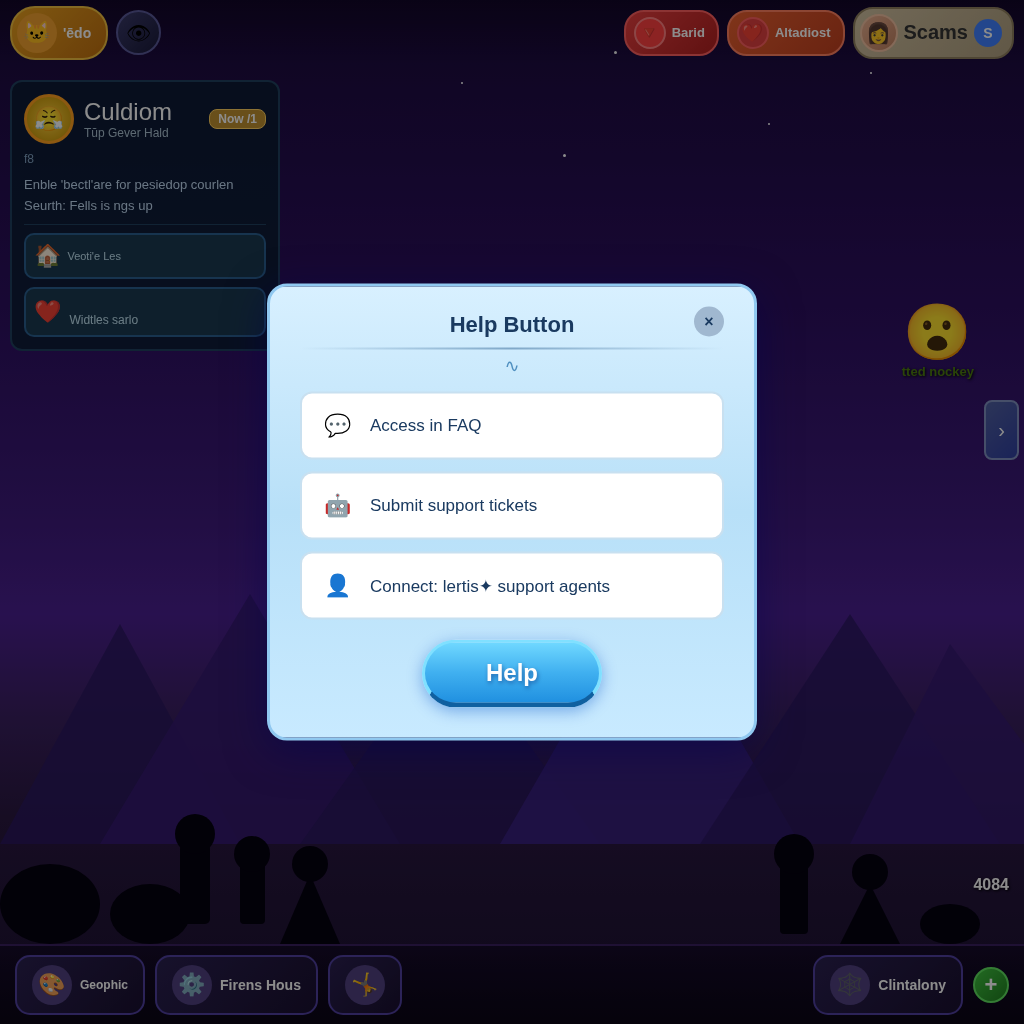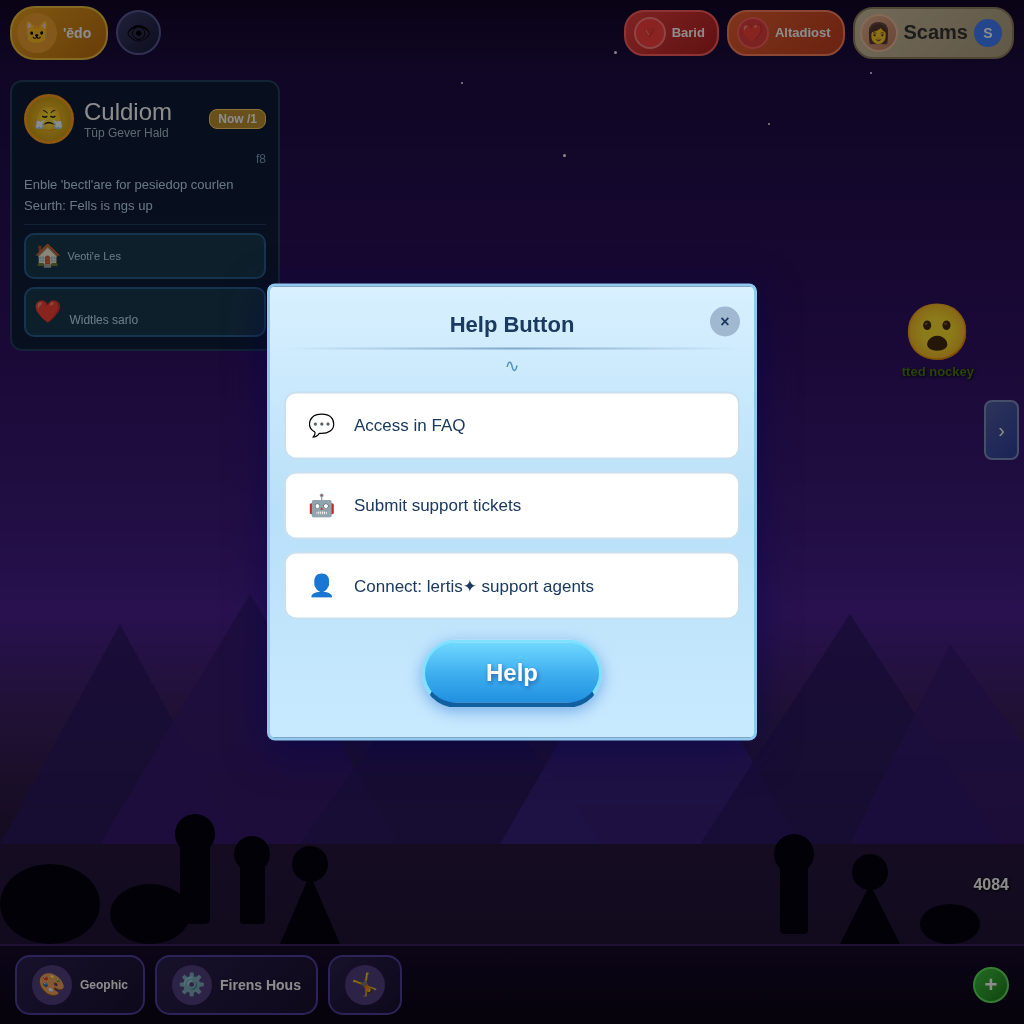--- a/index.html
+++ b/index.html
@@ -186,21 +186,21 @@
     .panel-badge {
       background: #c09030;
       border: 1px solid #ffd060;
       border-radius: 8px;
       padding: 2px 8px;
       font-size: 12px;
       font-weight: bold;
       margin-left: auto;
     }
 
-    .panel-fb { font-size: 12px; color: #80a0c0; margin-bottom: 8px; text-align: right; }
+    .panel-fb { font-size: 12px; color: #80a0c0; margin-bottom: 8px; }
 
     .panel-item {
       font-size: 13px;
       color: #c0d8f0;
       padding: 3px 0;
     }
 
     .panel-divider { height: 1px; background: #204060; margin: 8px 0; }
 
     
@@ -300,24 +300,24 @@
     }
 
     
     .help-modal {
       position: absolute;
       top: 50%;
       left: 50%;
       transform: translate(-50%, -50%);
       width: 490px;
       background: linear-gradient(180deg, #d8f0ff 0%, #b8e0f8 50%, #c8eaff 100%);
-      border-radius: 8px;
+      border-radius: 20px;
       border: 3px solid #90c8f0;
       box-shadow: 0 10px 40px rgba(0,0,80,0.5);
-      padding: 25px 14px 30px;
+      padding: 25px 30px 30px;
       z-index: 40;
     }
 
     .modal-header {
       display: flex;
       align-items: center;
       justify-content: center;
       position: relative;
       margin-bottom: 5px;
     }
@@ -569,17 +569,21 @@
     <div class="bottom-icon">⚙️</div>
     <span>Firens Hous</span>
   </div>
 
   <div class="bottom-btn">
     <div class="bottom-icon">🤸</div>
   </div>
 
   <div style="flex:1"></div>
 
+  <div class="bottom-btn">
+    <div class="bottom-icon">🕸️</div>
+    <span>Clintalony</span>
+  </div>
 
   <div class="add-btn">
     <span>+</span>
   </div>
 </div>
 
 </body></html>

